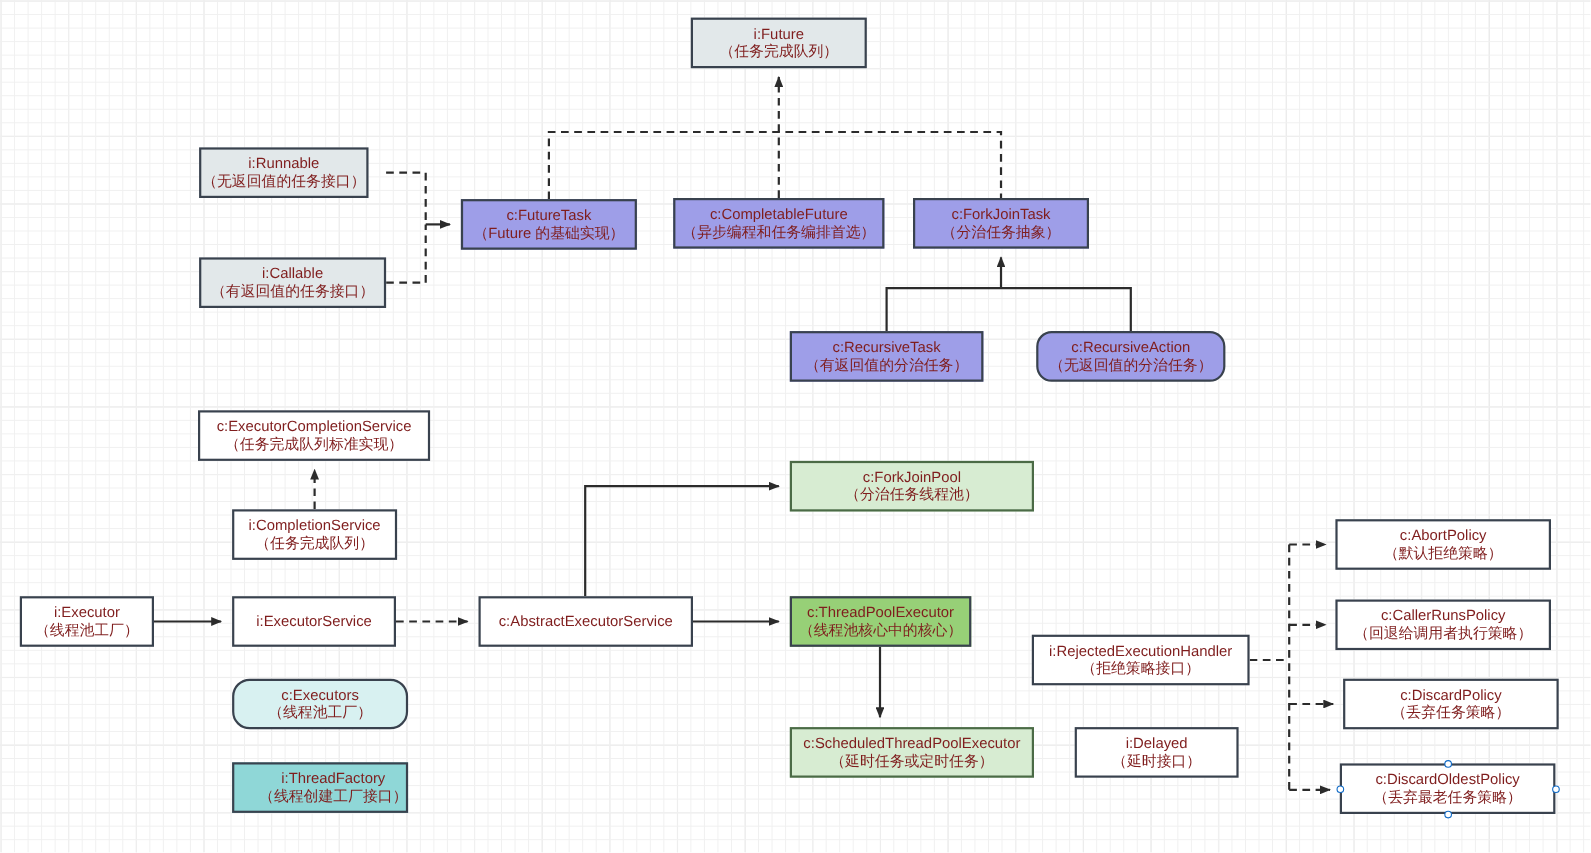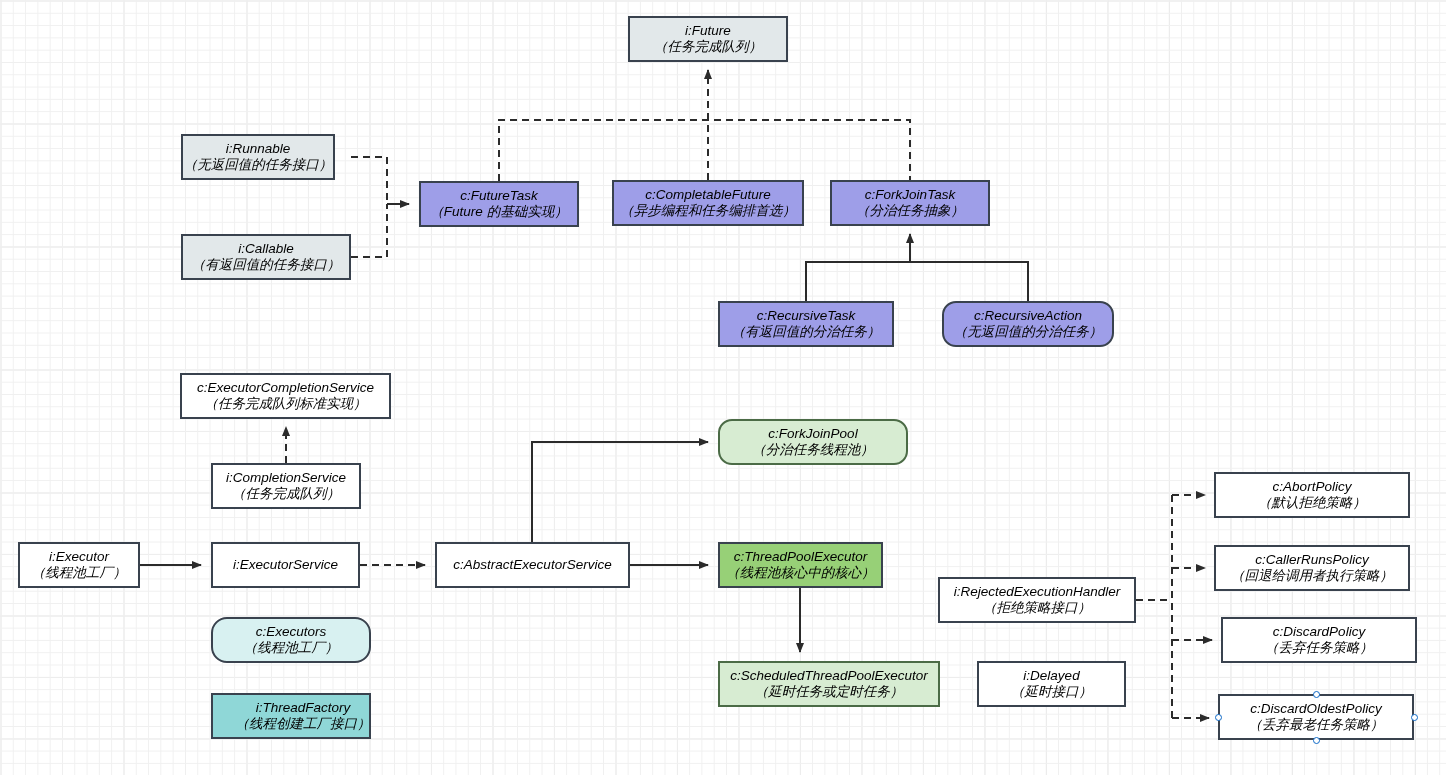--- a/index.html
+++ b/index.html
@@ -35,24 +35,23 @@
   }
   .node {
     position: absolute;
     box-sizing: border-box;
     border: 2px solid #39424e;
     display: flex;
     flex-direction: column;
     align-items: center;
     justify-content: center;
     text-align: center;
-    color: #000000;
+    color: #7f1d1d;
     line-height: 1.18;
     background: #ffffff;
-    font-style: italic;
   }
   .node .t1 {
     font-size: 13.5px;
     white-space: nowrap;
   }
   .node .t2 {
     font-size: 13.5px;
     white-space: nowrap;
   }
   .fill-grey   { background: #e2e8ea; }
@@ -161,21 +160,21 @@
       <div class="node fill-white" style="left: 18px; top: 542px; width: 122px; height: 46px;">
         <div class="t1">i:Executor</div>
         <div class="t2">（线程池工厂）</div>
       </div>
       <div class="node fill-white" style="left: 211px; top: 542px; width: 149px; height: 46px;">
         <div class="t1">i:ExecutorService</div>
       </div>
       <div class="node fill-white" style="left: 435px; top: 542px; width: 195px; height: 46px;">
         <div class="t1">c:AbstractExecutorService</div>
       </div>
-      <div class="node fill-greenl" style="left: 718px; top: 419px; width: 190px; height: 46px; border-radius: 14px;">
+      <div class="node fill-greenl" style="left: 718px; top: 419px; width: 222px; height: 46px;">
         <div class="t1">c:ForkJoinPool</div>
         <div class="t2">（分治任务线程池）</div>
       </div>
       <div class="node fill-green" style="left: 718px; top: 542px; width: 165px; height: 46px;">
         <div class="t1">c:ThreadPoolExecutor</div>
         <div class="t2">（线程池核心中的核心）</div>
       </div>
       <div class="node fill-greenl" style="left: 718px; top: 661px; width: 222px; height: 46px;">
         <div class="t1">c:ScheduledThreadPoolExecutor</div>
         <div class="t2">（延时任务或定时任务）</div>

